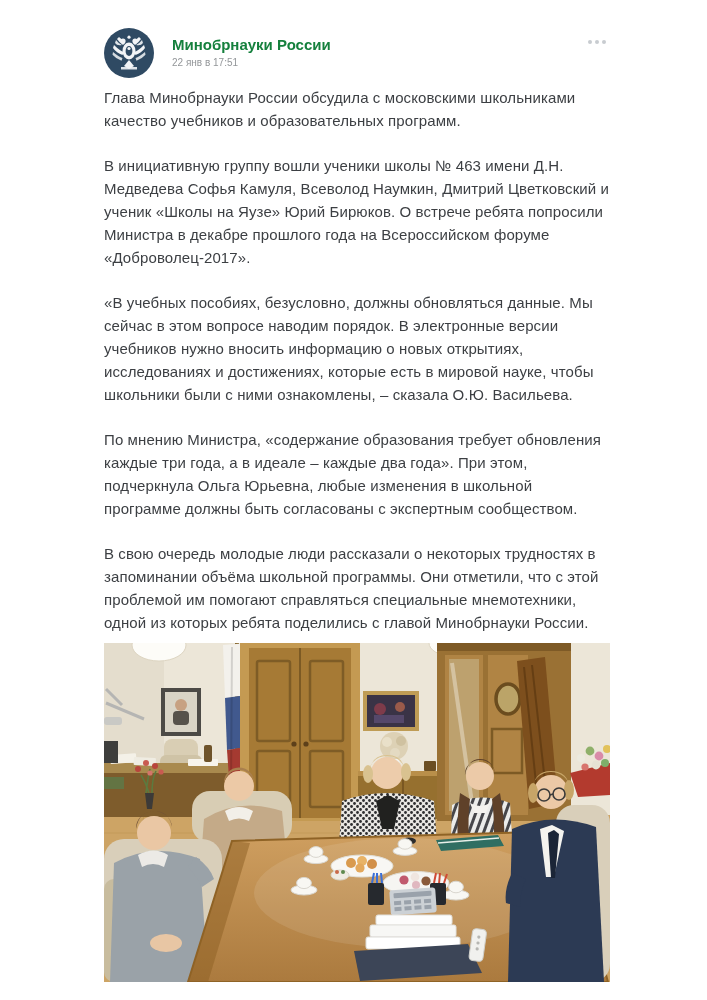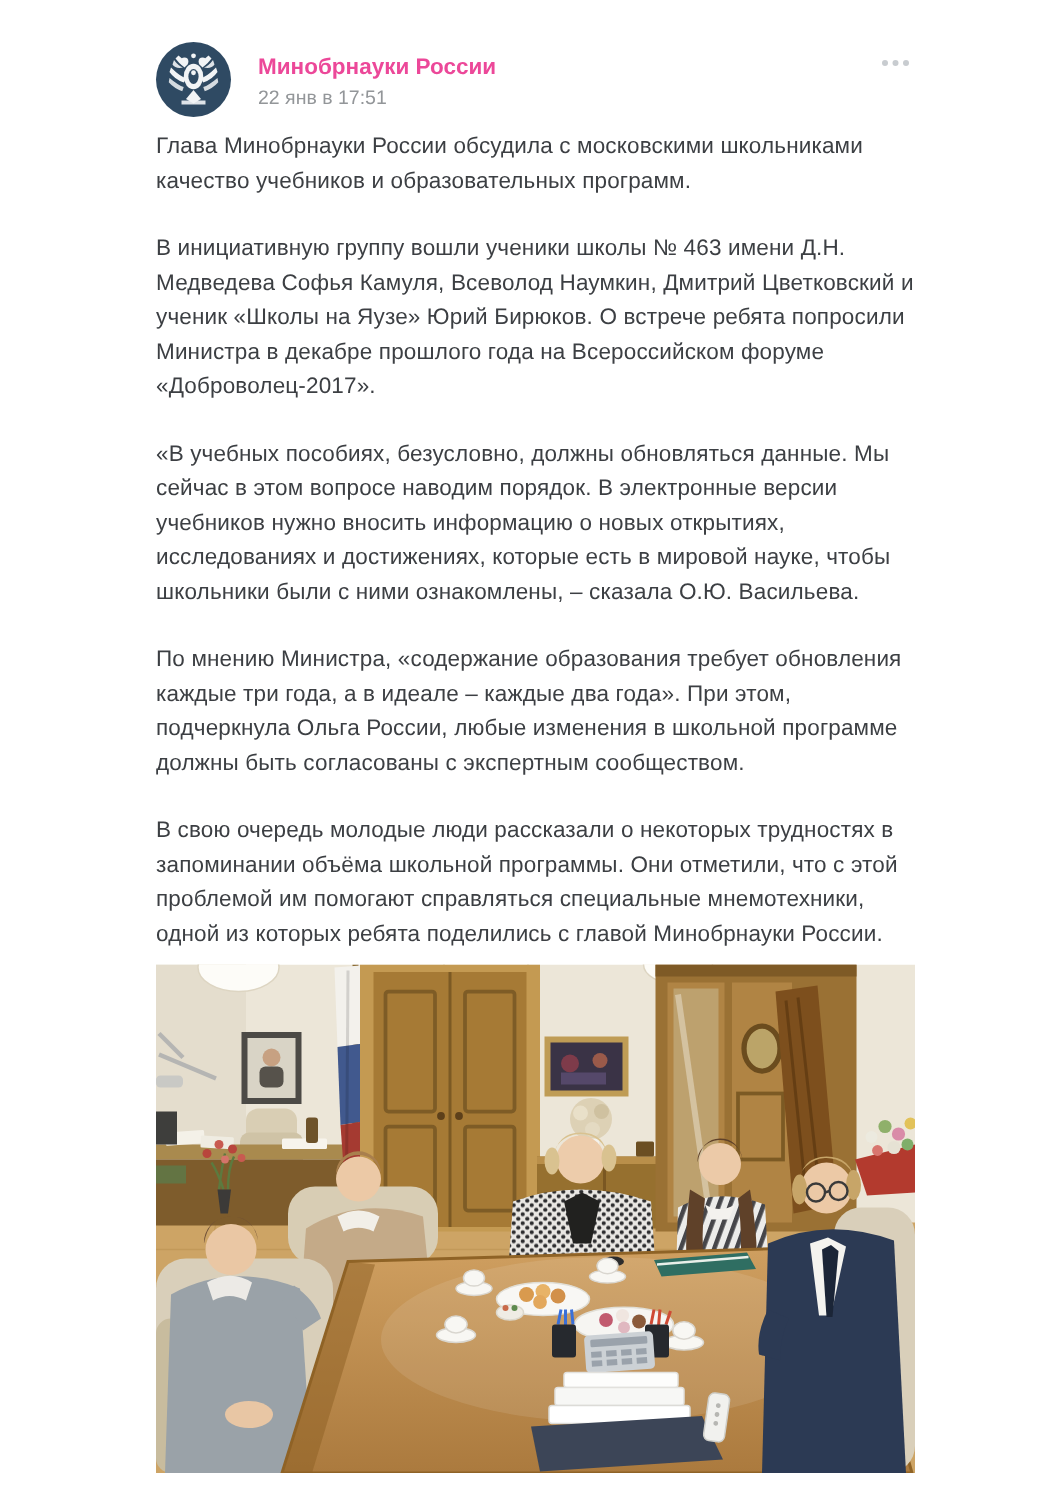--- a/index.html
+++ b/index.html
@@ -13,24 +13,24 @@
 
   
   .post-header { display:flex; align-items:flex-start; position:relative; height:50px; }
   .avatar {
     width:50px; height:50px; border-radius:50%; background:#2f4a63;
     display:flex; align-items:center; justify-content:center; flex:0 0 50px;
     cursor:pointer; overflow:hidden;
   }
   .meta { margin-left:18px; padding-top:7px; }
   .author {
-    color:#ec4899; font-size:15px; font-weight:600; text-decoration:none;
+    color:#15803d; font-size:15px; font-weight:600; text-decoration:none;
     cursor:pointer; line-height:19px; display:inline-block;
   }
-  .date { color:#939699; font-size:13px; margin-top:3px; cursor:pointer; }
+  .date { color:#939699; font-size:10px; margin-top:3px; cursor:pointer; }
   .menu { position:absolute; right:0; top:8px; display:flex; gap:3px; padding:4px; cursor:pointer; }
   .menu i { width:4px; height:4px; border-radius:50%; background:#c8ccd0; display:block; }
 
   
   .post-text { margin-top:8px; }
   .post-text p {
     font-size:15px; line-height:23px; color:#3c3f43; margin-bottom:22px;
     letter-spacing:.1px;
   }
   .post-text p:last-child { margin-bottom:0; }
@@ -76,21 +76,21 @@
       <i></i>
         <i></i>
         <i></i>
     </div>
   </header>
 
   <div class="post-text">
     <p>Глава Минобрнауки России обсудила с московскими школьниками качество учебников и образовательных программ.</p>
     <p>В инициативную группу вошли ученики школы № 463 имени Д.Н. Медведева Софья Камуля, Всеволод Наумкин, Дмитрий Цветковский и ученик «Школы на Яузе» Юрий Бирюков. О встрече ребята попросили Министра в декабре прошлого года на Всероссийском форуме «Доброволец-2017».</p>
     <p>«В учебных пособиях, безусловно, должны обновляться данные. Мы сейчас в этом вопросе наводим порядок. В электронные версии учебников нужно вносить информацию о новых открытиях, исследованиях и достижениях, которые есть в мировой науке, чтобы школьники были с ними ознакомлены, – сказала О.Ю. Васильева.</p>
-    <p>По мнению Министра, «содержание образования требует обновления каждые три года, а в идеале – каждые два года». При этом, подчеркнула Ольга России, любые изменения в школьной программе должны быть согласованы с экспертным сообществом.</p>
+    <p>По мнению Министра, «содержание образования требует обновления каждые три года, а в идеале – каждые два года». При этом, подчеркнула Ольга Юрьевна, любые изменения в школьной программе должны быть согласованы с экспертным сообществом.</p>
     <p>В свою очередь молодые люди рассказали о некоторых трудностях в запоминании объёма школьной программы. Они отметили, что с этой проблемой им помогают справляться специальные мнемотехники, одной из которых ребята поделились с главой Минобрнауки России.</p>
   </div>
 
   <div class="photo">
     <svg width="506" height="339" viewBox="0 0 506 339">
       <defs>
         <linearGradient id="tableGrad" x1="0" y1="0" x2="0" y2="1">
           <stop offset="0" stop-color="#cf9f60"></stop>
           <stop offset="1" stop-color="#ab7a3e"></stop>
         </linearGradient>

